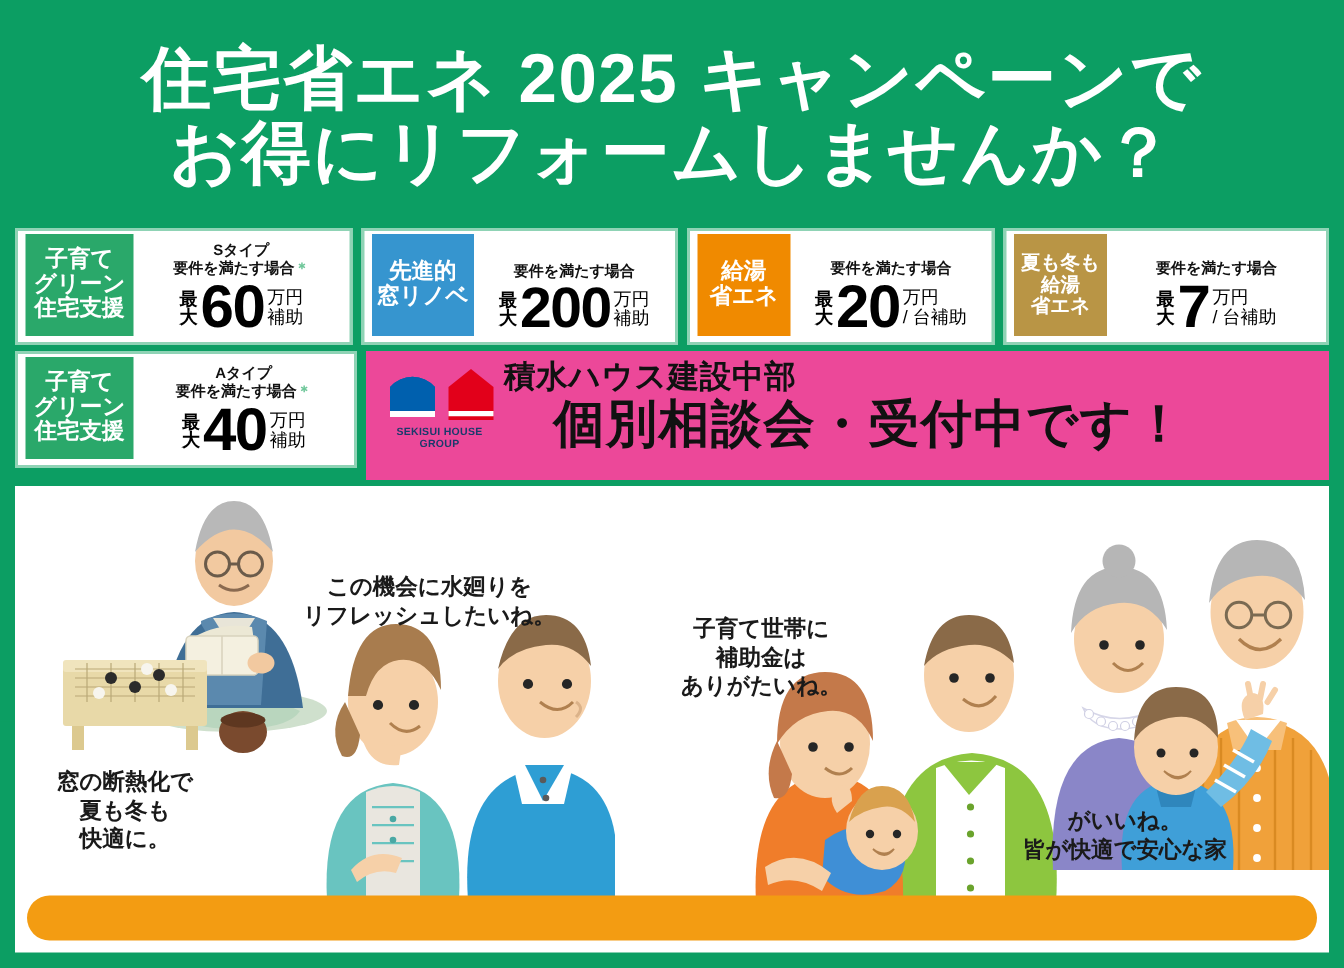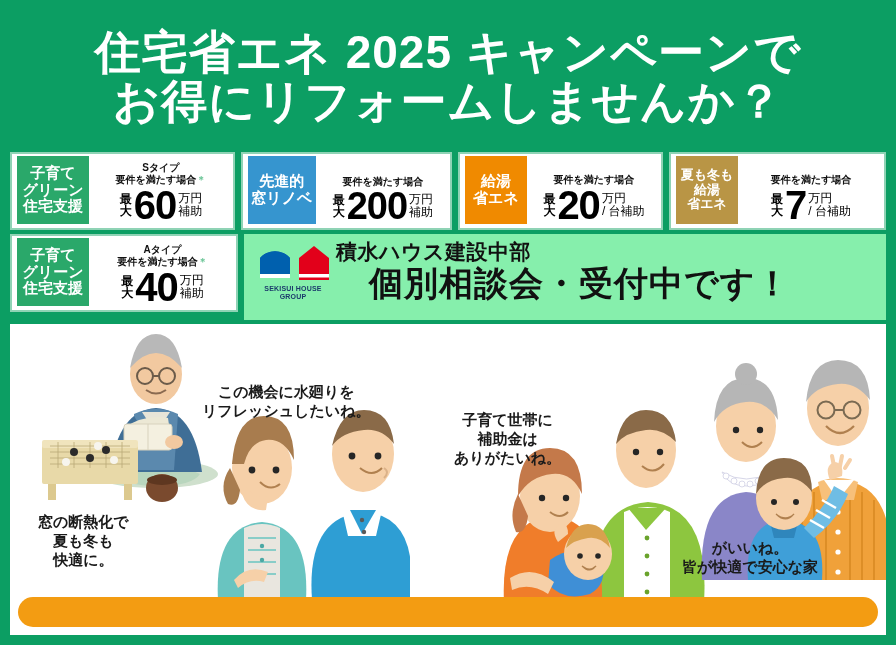--- a/index.html
+++ b/index.html
@@ -105,21 +105,21 @@
   .row2 {
     position: absolute;
     left: 10px; top: 234px;
     width: 876px; height: 86px;
     display: flex; gap: 6px;
   }
   .card.c5 { width: 228px; height: 78px; }
 
   .brand-panel {
     flex: 1 1 auto;
-    background: #86efac;
+    background: #ec4899;
     display: flex; align-items: flex-start;
     padding: 2px 0 0 6px;
   }
   .logo {
     flex: 0 0 auto;
     width: 86px;
     display: flex; flex-direction: column; align-items: center;
     padding-top: 6px;
   }
   .logo-marks { display: flex; align-items: flex-end; gap: 3px; height: 40px; }

